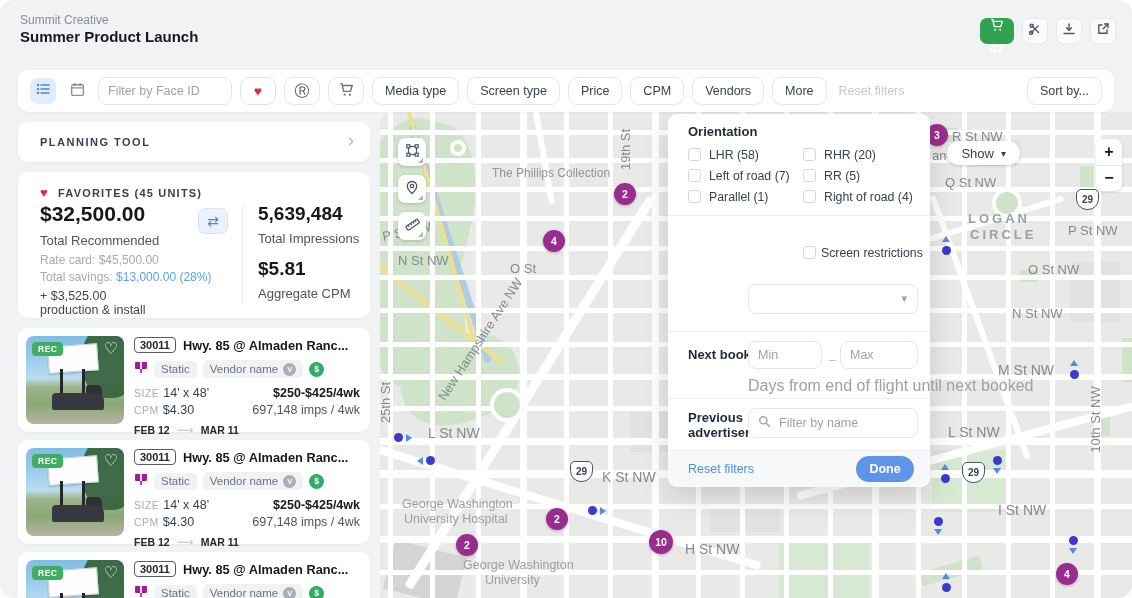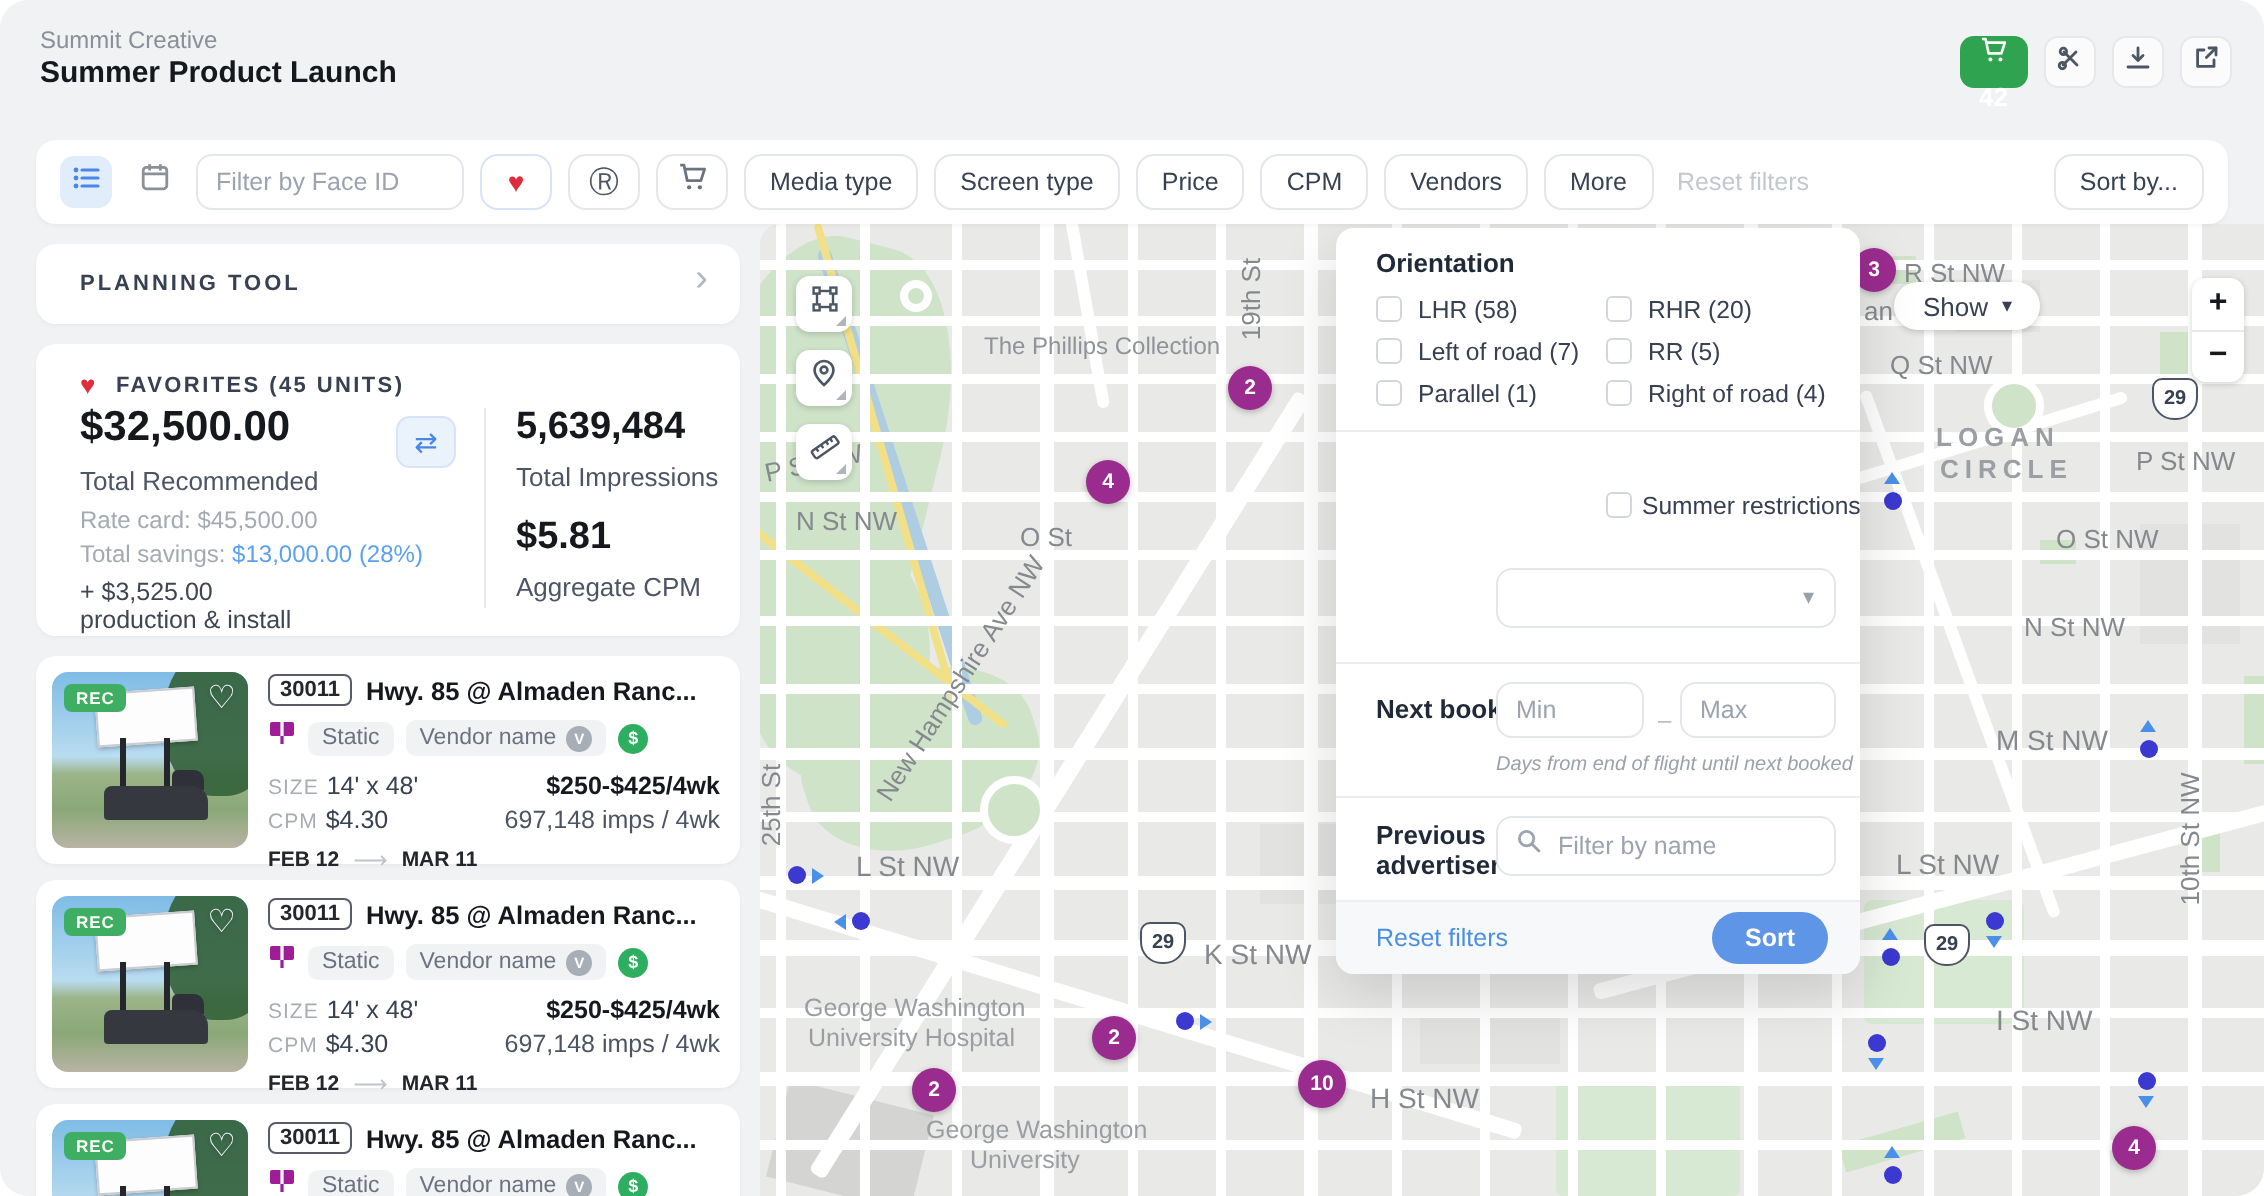--- a/index.html
+++ b/index.html
@@ -137,21 +137,21 @@
   .cb{position:absolute;width:13px;height:13px;border:1.5px solid #d3d7dc;border-radius:3px;background:#fff;}
   .cb-label{position:absolute;font-size:12.3px;color:#374151;white-space:nowrap;}
   .p-div{position:absolute;left:0;right:0;height:1px;background:#ecedef;}
   .p-select{position:absolute;left:80px;top:170px;width:170px;height:30px;border:1px solid #e3e6ea;border-radius:8px;
             background:#fff;}
   .p-select .car{position:absolute;right:10px;top:7px;color:#98a0a8;font-size:11px;}
   .mm-input{position:absolute;height:28px;border:1px solid #e3e6ea;border-radius:8px;padding:0 9px;font-size:12.5px;
             font-family:"Liberation Sans",sans-serif;color:#374151;outline:none;width:74px;}
   .mm-input::placeholder{color:#9ca3af;}
   .p-dash{position:absolute;left:161px;top:239px;color:#b6bbc1;font-size:12px;}
-  .p-help{position:absolute;left:80px;top:263px;font-size:10px;color:#9aa1a9;white-space:nowrap;font-style:italic;}
+  .p-help{position:absolute;left:80px;top:263px;font-size:16px;color:#9aa1a9;white-space:nowrap;}
   .p-search{position:absolute;left:80px;top:294px;width:170px;height:30px;border:1px solid #e3e6ea;border-radius:8px;
             display:flex;align-items:center;gap:6px;padding:0 9px;background:#fff;}
   .p-search input{border:none;outline:none;font-size:12.5px;width:120px;font-family:"Liberation Sans",sans-serif;color:#374151;}
   .p-search input::placeholder{color:#9ca3af;}
   .p-foot{position:absolute;left:0;right:0;bottom:0;height:37px;background:#f7f8f9;border-top:1px solid #ecedef;
           border-radius:0 0 9px 9px;display:flex;align-items:center;justify-content:space-between;padding:0 16px 0 20px;}
   .p-reset{font-size:12.5px;color:#4a90e2;}
   .done-btn{width:58px;height:26px;border-radius:13px;background:#5e95e7;color:#fff;font-size:12.5px;font-weight:600;
             border:none;display:flex;align-items:center;justify-content:center;font-family:"Liberation Sans",sans-serif;}
 
@@ -593,21 +593,21 @@
     <div class="cb" style="left:135px;top:55px;"></div>
     <div class="cb-label" style="left:156px;top:55px;">RR (5)</div>
     <div class="cb" style="left:20px;top:76px;"></div>
     <div class="cb-label" style="left:41px;top:76px;">Parallel (1)</div>
     <div class="cb" style="left:135px;top:76px;"></div>
     <div class="cb-label" style="left:156px;top:76px;">Right of road (4)</div>
 
     <div class="p-div" style="top:101px;"></div>
 
     <div class="cb" style="left:135px;top:132px;"></div>
-    <div class="cb-label" style="left:153px;top:132px;">Summer restrictions</div>
+    <div class="cb-label" style="left:153px;top:132px;">Screen restrictions</div>
 
     <div class="p-select">
       <span class="car">▾</span>
     </div>
 
     <div class="p-div" style="top:217px;"></div>
 
     <div class="p-title" style="top:233px;">Next booked</div>
     <input class="mm-input" style="left: 80px; top: 227px;" placeholder="Min">
     <span class="p-dash">–</span>
@@ -623,18 +623,18 @@
         <svg width="13" height="13" viewBox="0 0 13 13" fill="none" stroke="#9ca3af" stroke-width="1.4" stroke-linecap="round">
             <circle cx="5.3" cy="5.3" r="3.6"></circle>
             <path d="M8.2 8.2 11.5 11.5"></path>
           </svg>
       </span>
       <input placeholder="Filter by name" style="">
     </div>
 
     <div class="p-foot">
       <span class="p-reset">Reset filters</span>
-      <button class="done-btn">Sort</button>
+      <button class="done-btn">Done</button>
     </div>
   </div>
 
 
 </div>
 
 </body></html>

